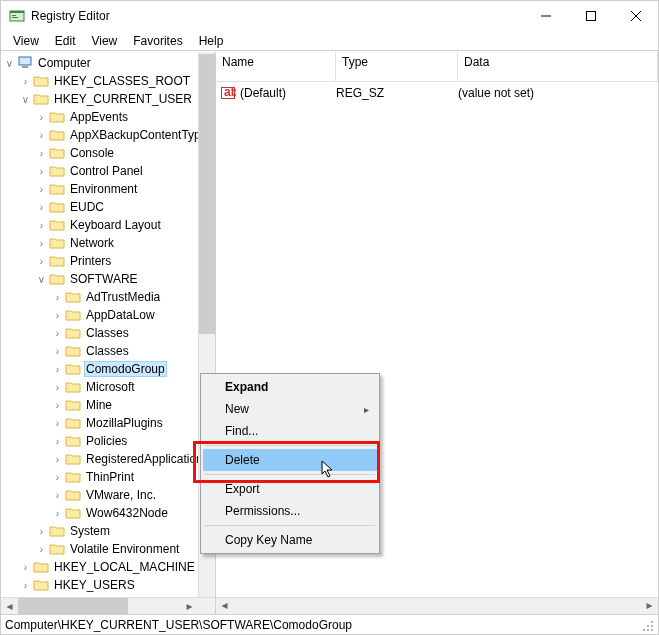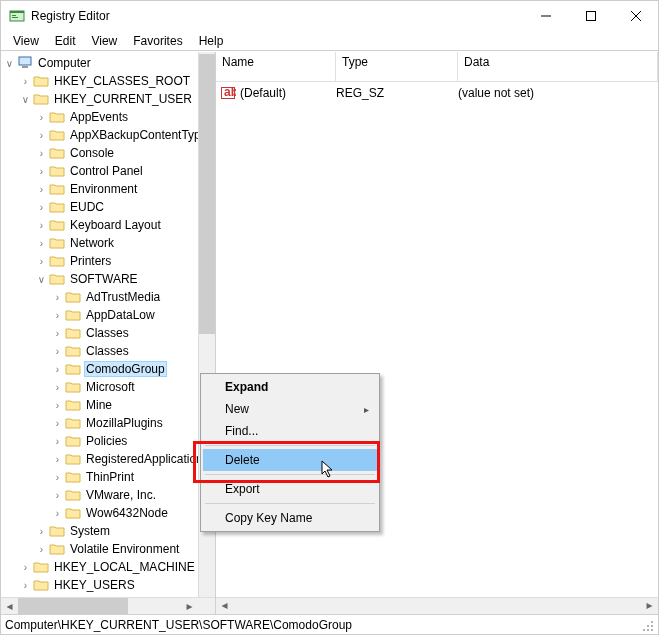--- a/index.html
+++ b/index.html
@@ -378,20 +378,21 @@
   <div class="cm-item bold">Expand</div>
   <div class="cm-item">
     <span>New</span>
     <span class="cm-sub">▸</span>
   </div>
   <div class="cm-item">Find...</div>
   <div class="cm-sep"></div>
   <div class="cm-item hl">Delete</div>
   <div class="cm-sep"></div>
   <div class="cm-item">Export</div>
+  <div class="cm-item">Permissions...</div>
   <div class="cm-sep"></div>
   <div class="cm-item">Copy Key Name</div>
 </div>
 
 <div class="red-box"></div>
 
 <svg class="cursor" width="16" height="20" viewBox="0 0 16 20">
   <path d="M1 1 L1 14 L4 11 L7 17 L9 16 L6 10 L11 10 Z" fill="#fff" stroke="#000"></path>
 </svg>
 

